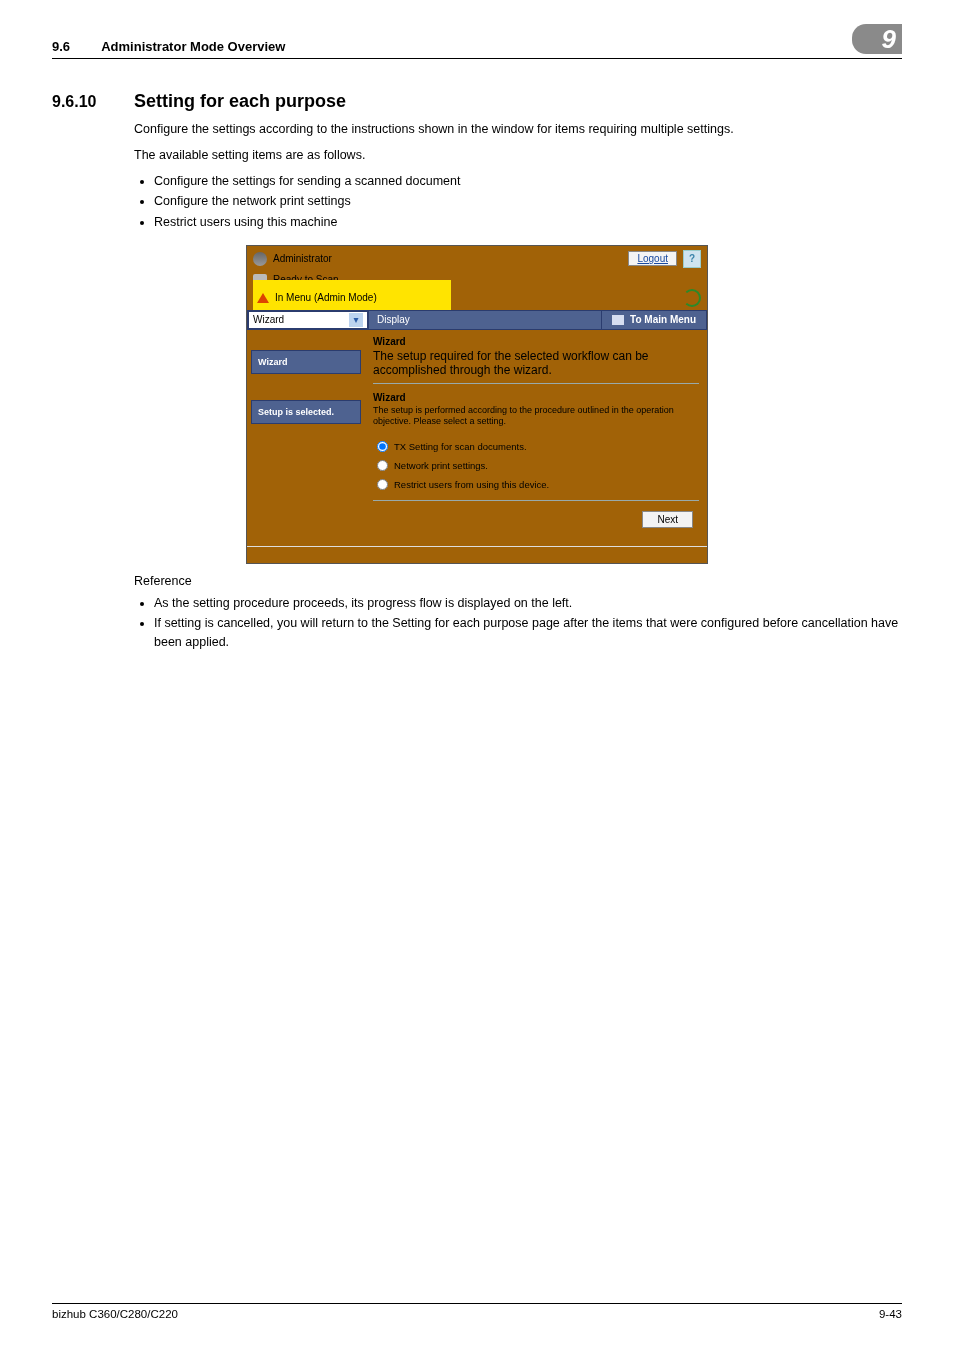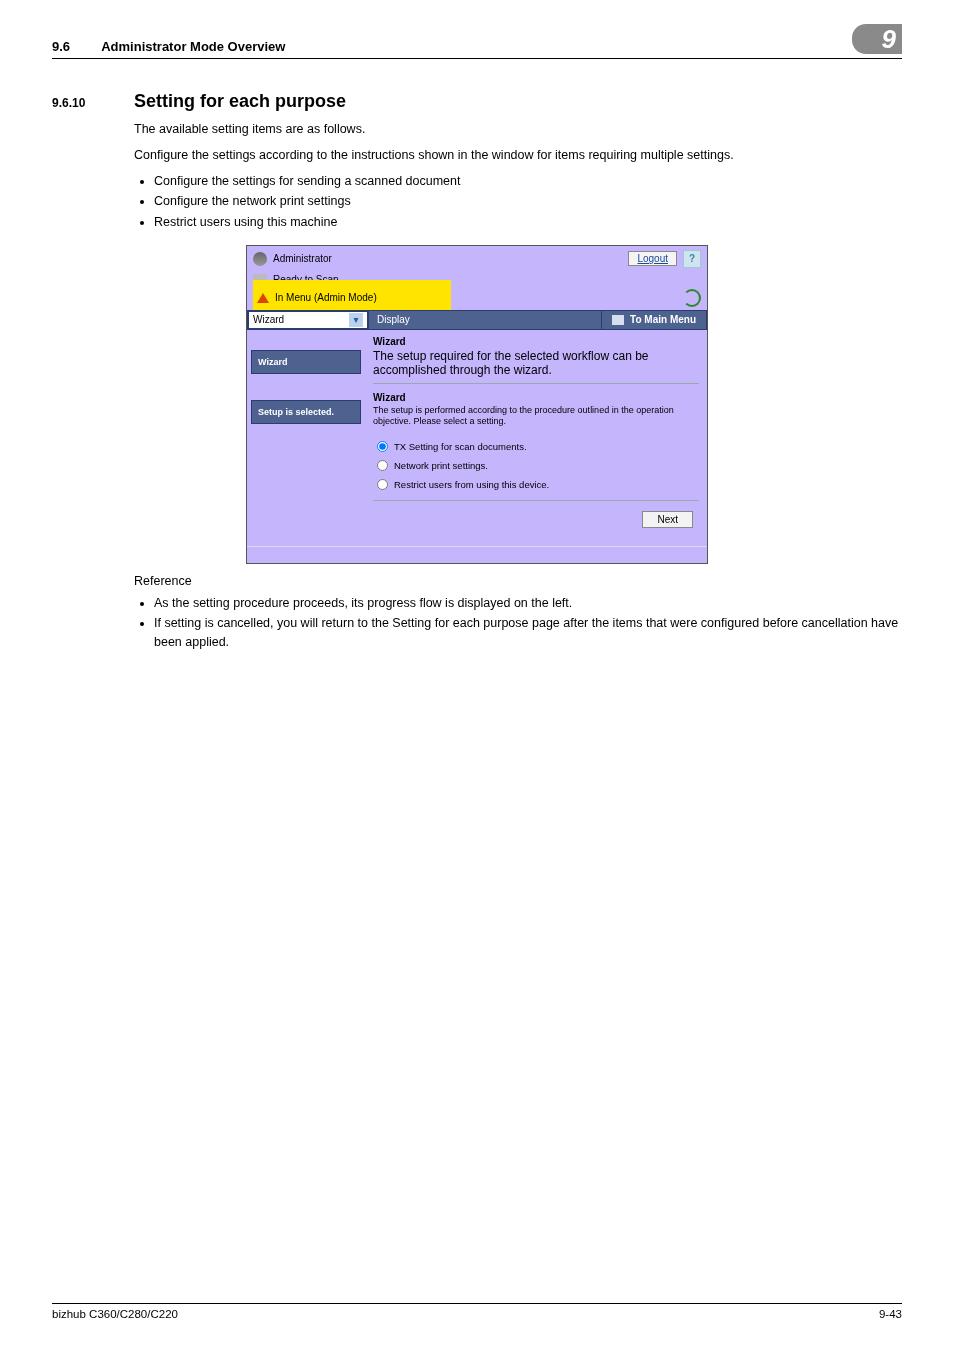--- a/index.html
+++ b/index.html
@@ -49,21 +49,21 @@
     border-bottom-left-radius: 14px;
     margin-top: -6px;
   }
   
   .section-head {
     margin-top: 32px;
     display: flex;
     align-items: baseline;
   }
   .section-num {
-    font-size: 12px;
+    font-size: 16px;
     font-weight: bold;
     width: 82px;
   }
   .section-title {
     font-size: 18px;
     font-weight: bold;
   }
   .body-block {
     margin-left: 82px;
     font-size: 12.5px;
@@ -76,21 +76,21 @@
     padding-left: 20px;
   }
   ul.bullets li { margin: 2px 0; }
   
   .shot {
     width: 460px;
     margin: 14px auto 0 auto;
     border: 1px solid #555;
     font-family: Tahoma, Arial, sans-serif;
     font-size: 10px;
-    background: #c4b5fd;
+    background: #a16207;
   }
   .shot-row1 {
     display: flex;
     align-items: center;
     padding: 4px 6px;
     gap: 6px;
   }
   .admin-icon {
     width: 14px; height: 14px;
     background: linear-gradient(#666,#999);
@@ -301,22 +301,22 @@
     </div>
     <div class="chapter-badge">9</div>
   </div>
 
   <div class="section-head">
     <div class="section-num">9.6.10</div>
     <div class="section-title">Setting for each purpose</div>
   </div>
 
   <div class="body-block">
+    <p>Configure the settings according to the instructions shown in the window for items requiring multiple settings.</p>
     <p>The available setting items are as follows.</p>
-    <p>Configure the settings according to the instructions shown in the window for items requiring multiple settings.</p>
     <ul class="bullets">
       <li>Configure the settings for sending a scanned document</li>
       <li>Configure the network print settings</li>
       <li>Restrict users using this machine</li>
     </ul>
   </div>
 
   <div class="shot">
     <div class="shot-row1">
       <div class="admin-icon"></div>

